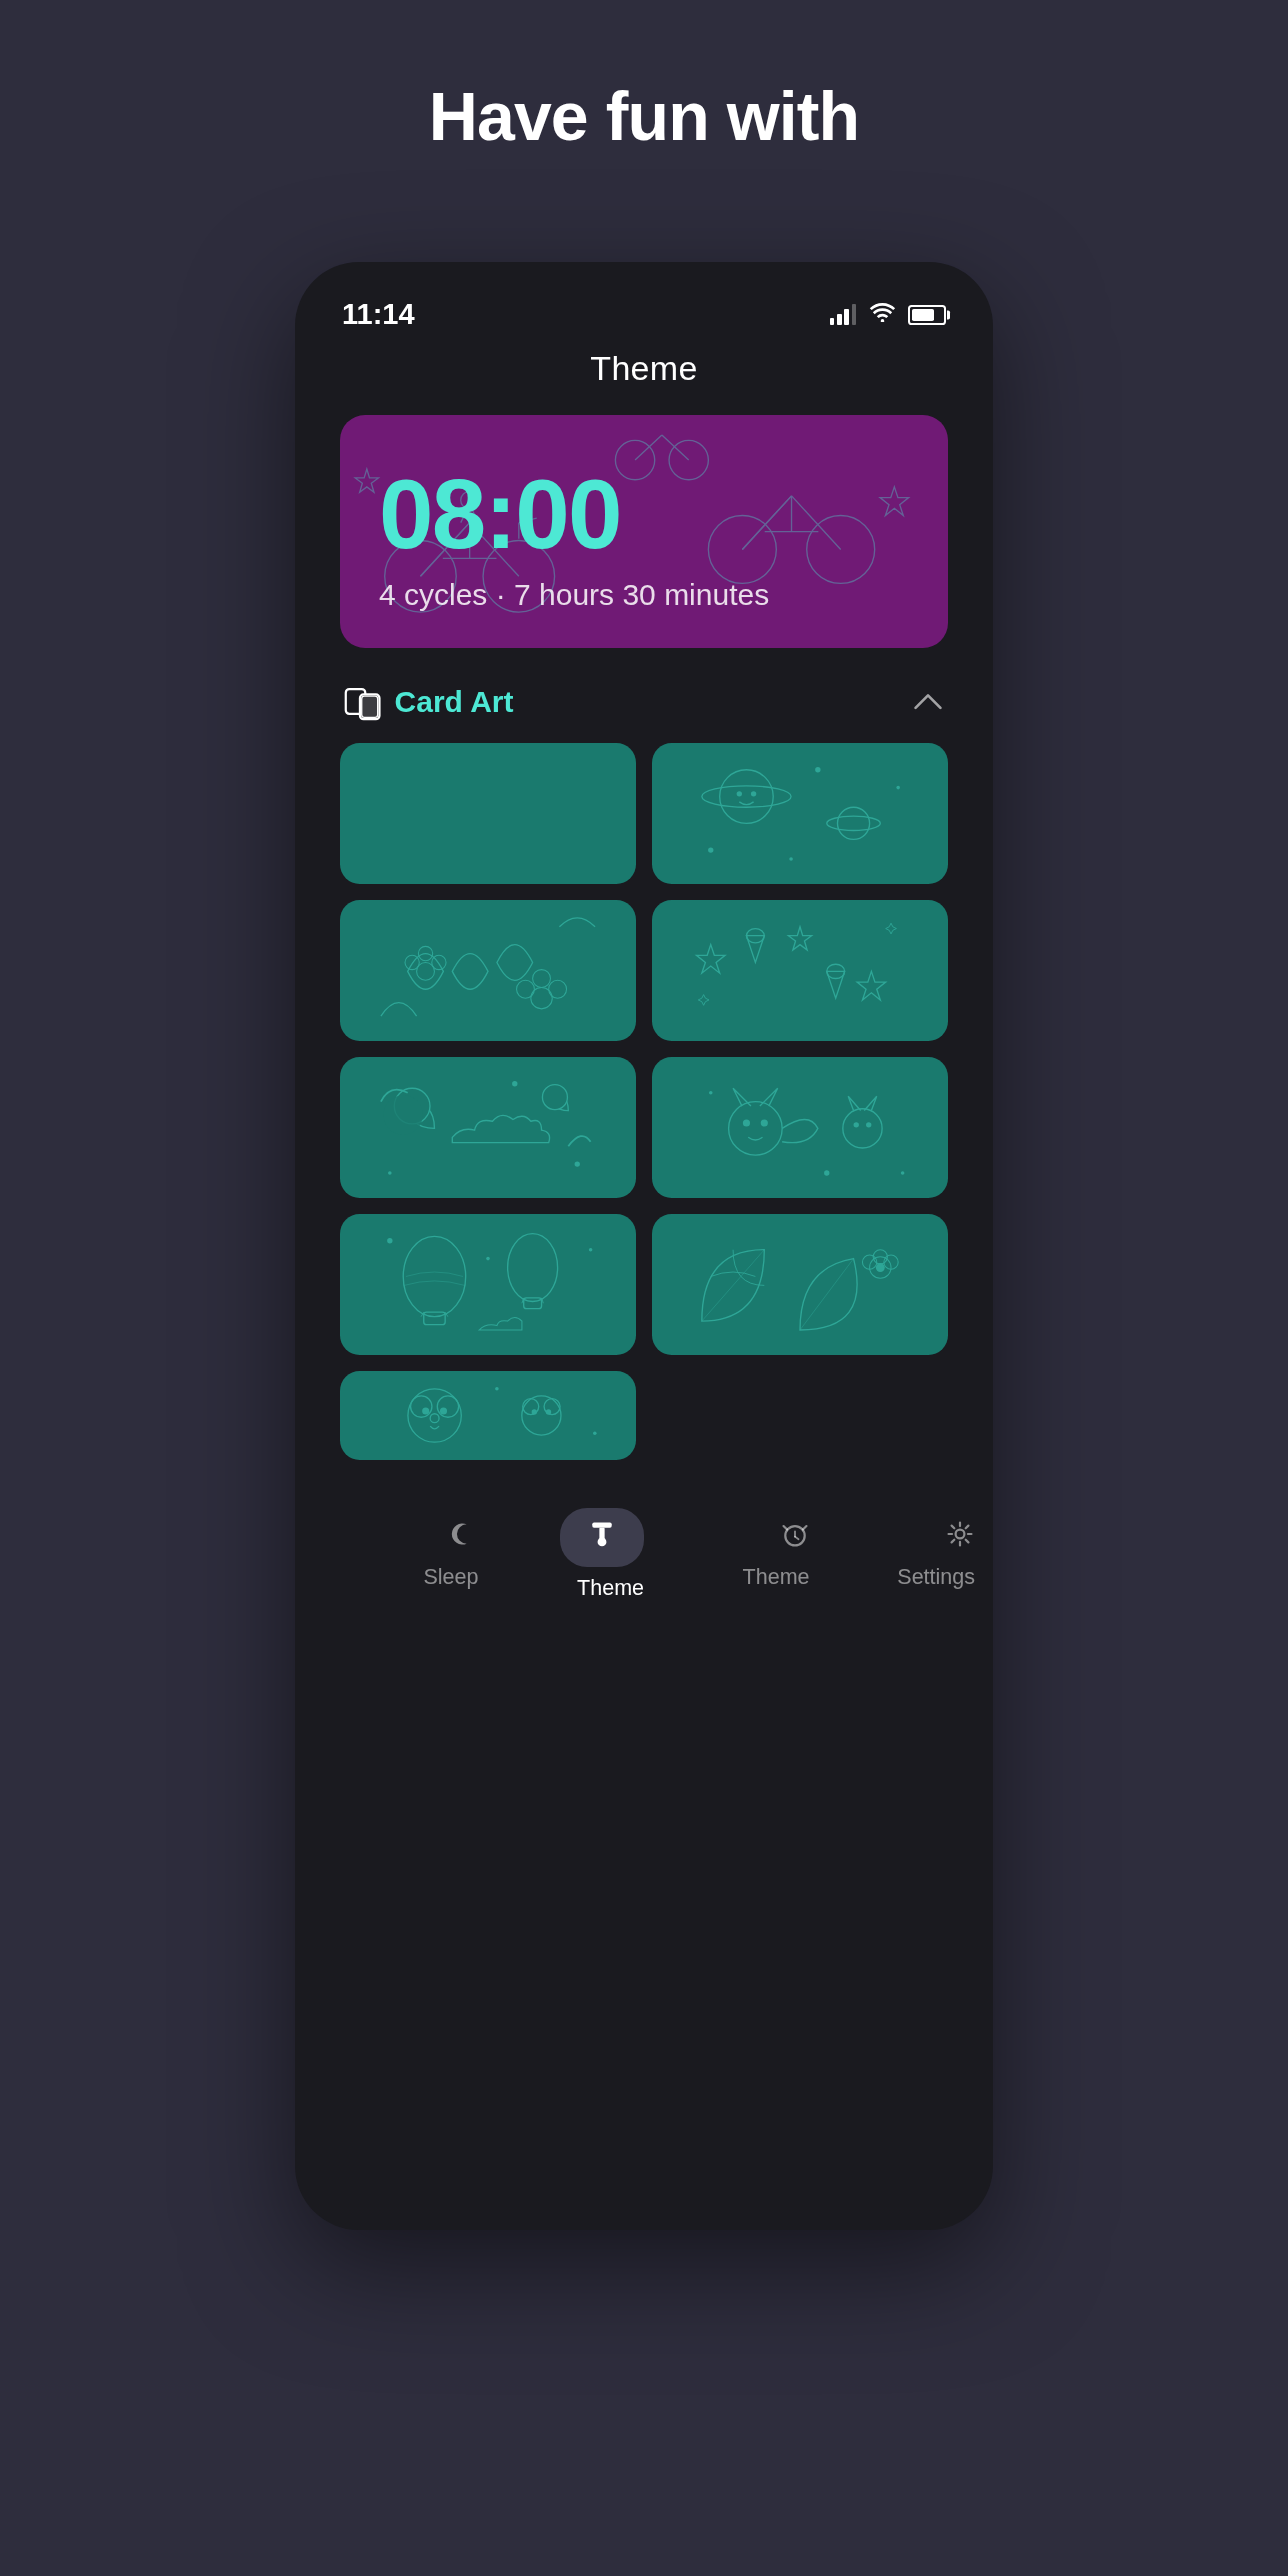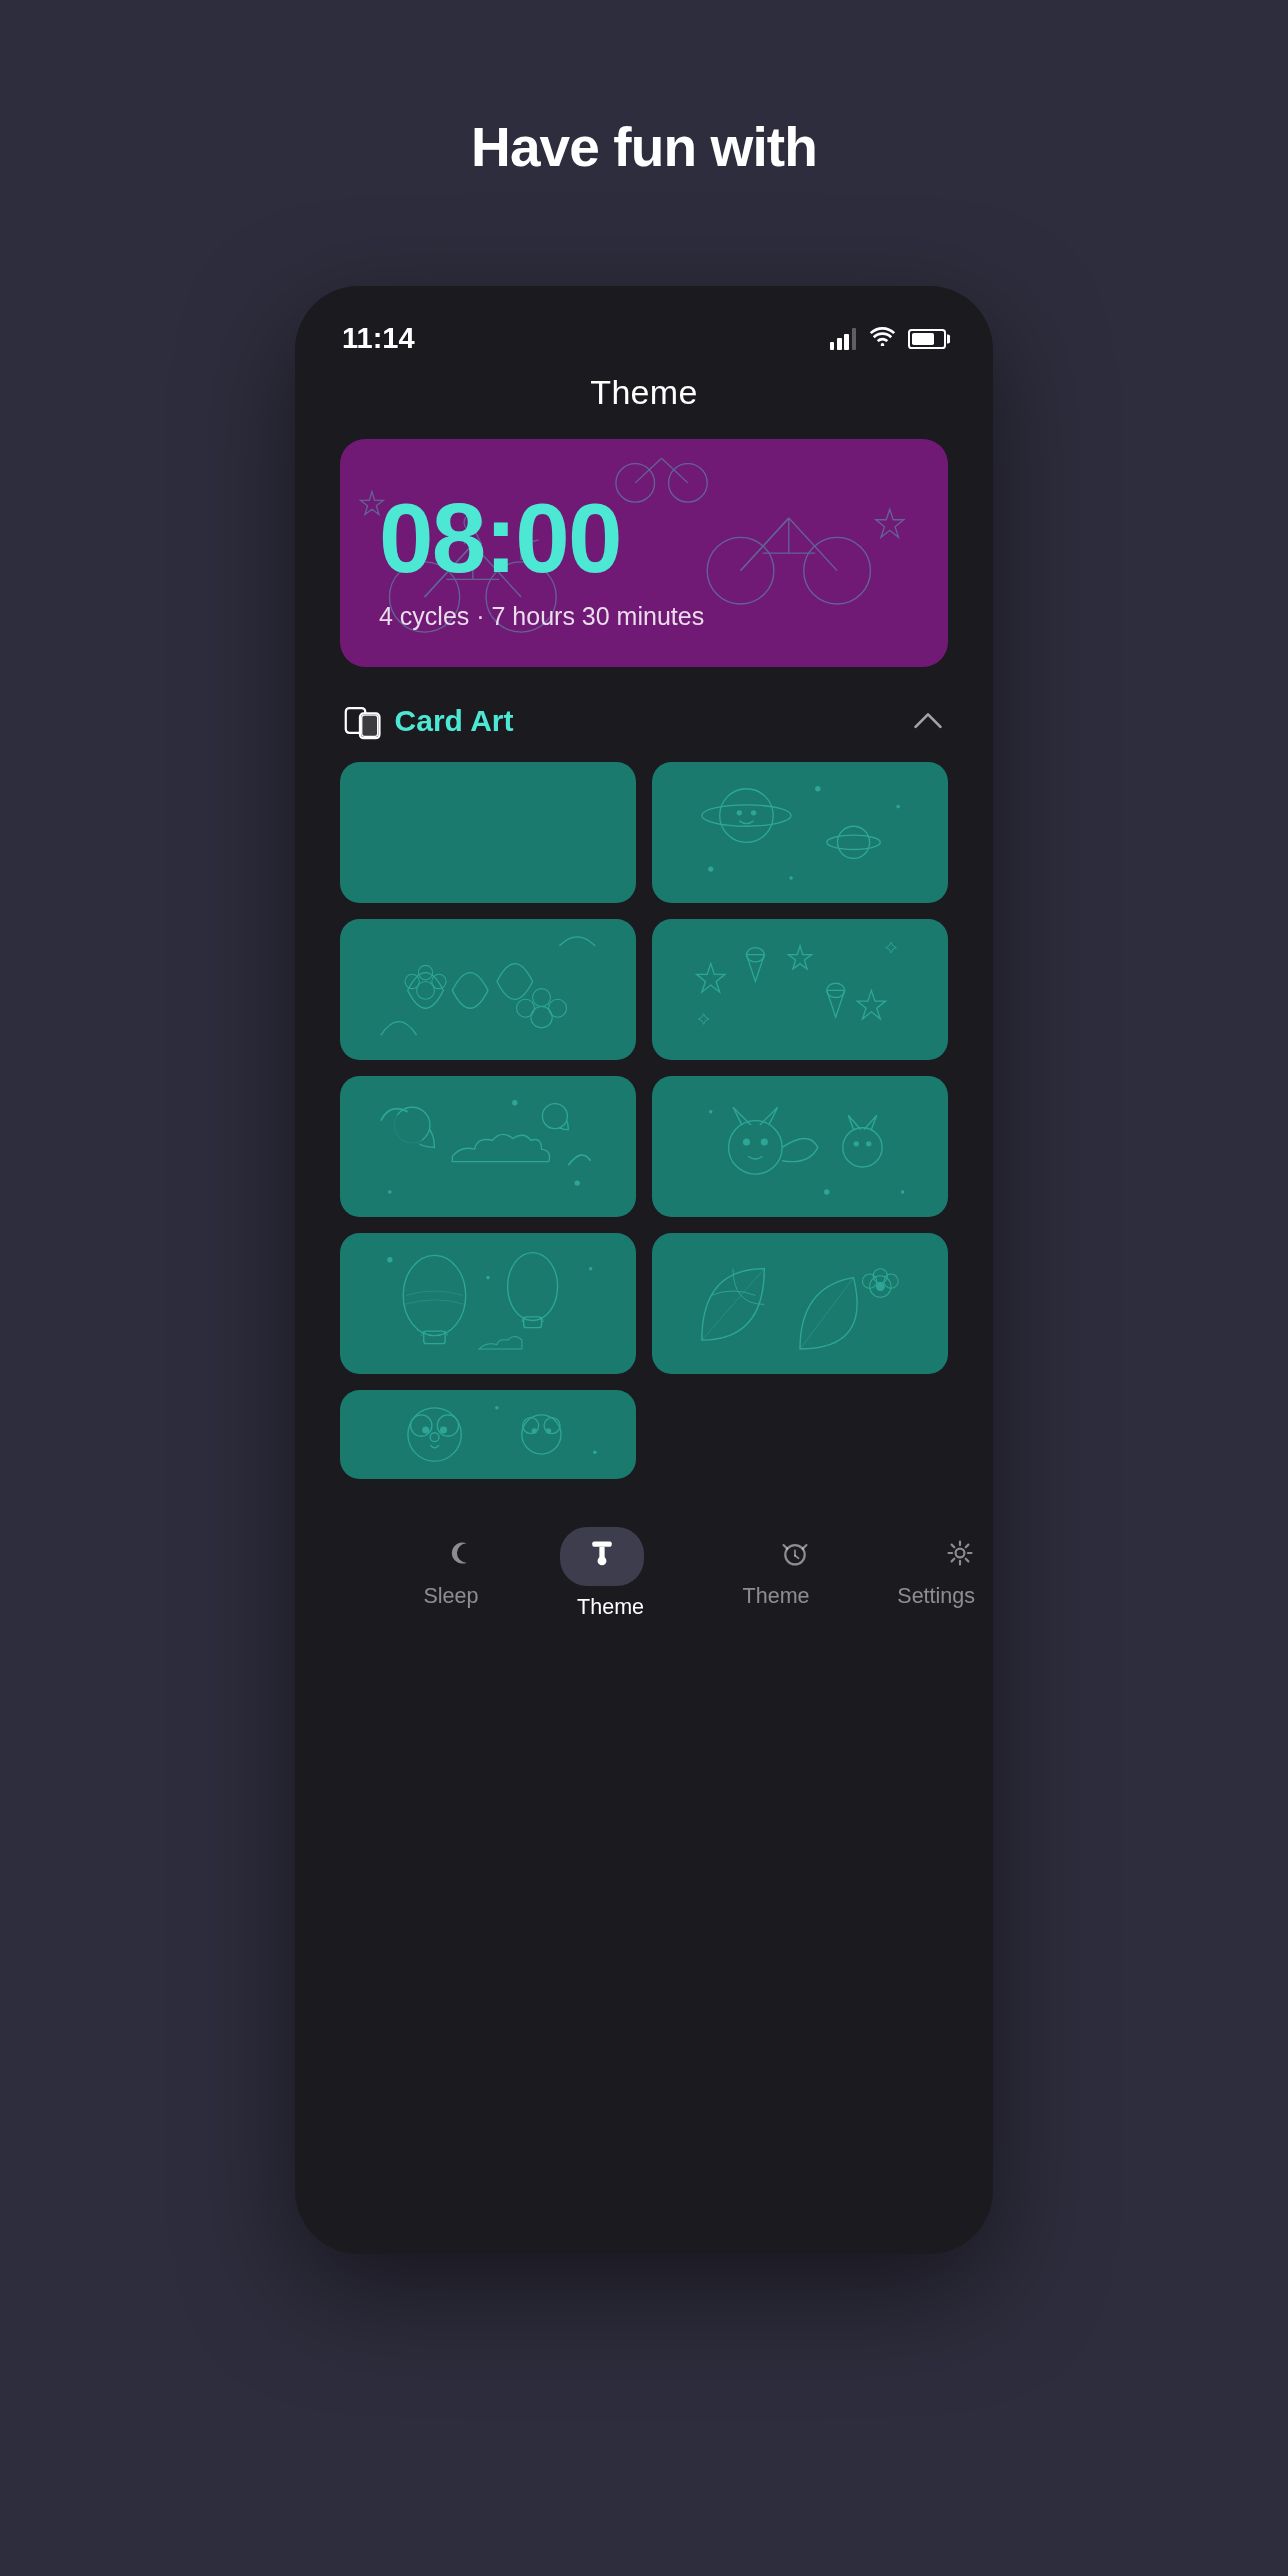--- a/index.html
+++ b/index.html
@@ -10,24 +10,24 @@
       background-color: #2e2d3d;
       display: flex;
       flex-direction: column;
       align-items: center;
       font-family: -apple-system, BlinkMacSystemFont, 'Segoe UI', Helvetica, Arial, sans-serif;
       overflow-x: hidden;
     }
 
     .page-title {
       color: #ffffff;
-      font-size: 55px;
+      font-size: 68px;
       font-weight: 800;
       text-align: center;
-      margin-top: 116px;
+      margin-top: 77px;
       margin-bottom: 107px;
       line-height: 1.15;
       letter-spacing: -0.9px;
     }
 
     .phone-frame {
       width: 698px;
       min-height: 1968px;
       background-color: #1a1a1f;
       border-radius: 64px;
@@ -133,21 +133,21 @@
       font-size: 98px;
       font-weight: 700;
       color: #4de8d4;
       letter-spacing: -1.8px;
       position: relative;
       z-index: 1;
     }
 
     .time-subtitle {
       color: rgba(255,255,255,0.85);
-      font-size: 25px;
+      font-size: 30px;
       margin-top: 7.2px;
       position: relative;
       z-index: 1;
     }
 
     
     .section-header {
       display: flex;
       align-items: center;
       justify-content: space-between;

